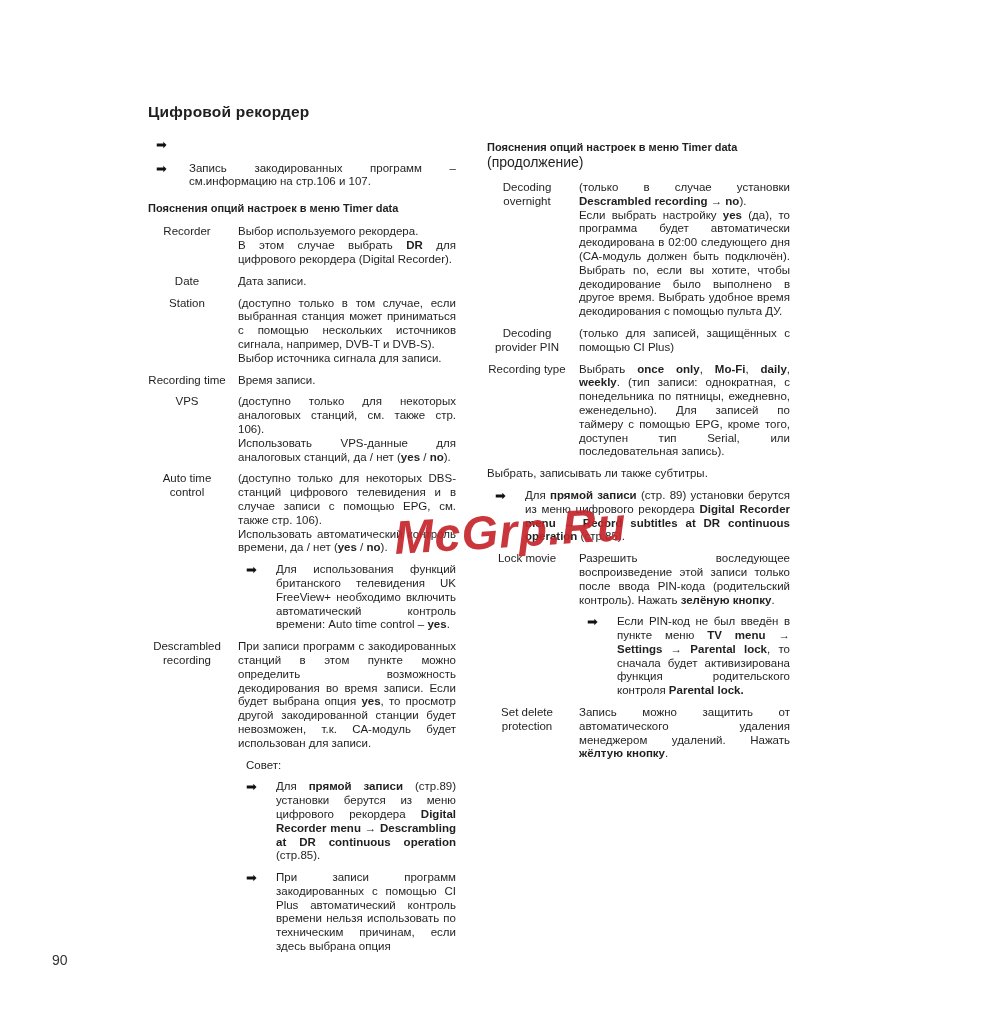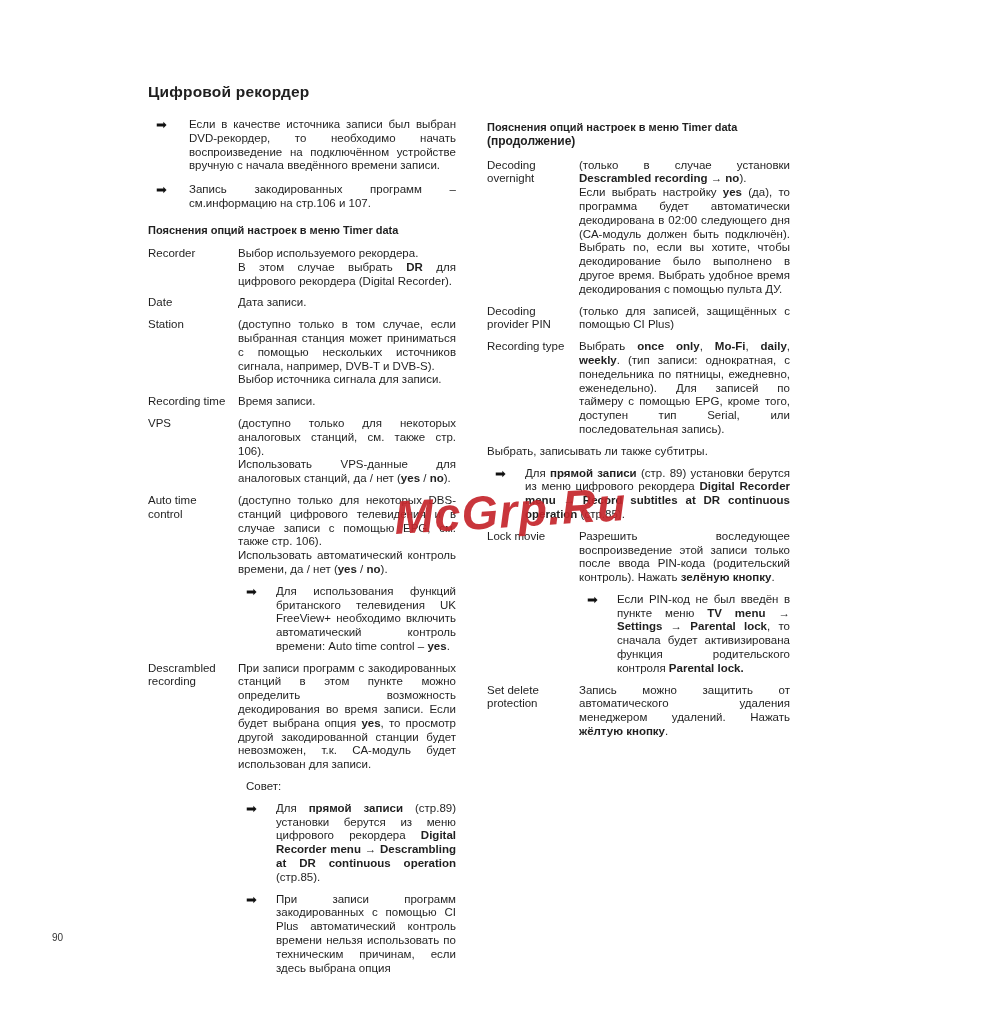--- a/index.html
+++ b/index.html
@@ -1,68 +1,67 @@
 <!DOCTYPE html>
 <html><head>
 <meta charset="utf-8">
 <style>
   html, body { margin:0; padding:0; }
   body {
     width:1000px; height:1014px; background:#ffffff; position:relative;
     font-family:"Liberation Sans", sans-serif; color:#1f1f1f; overflow:hidden;
   }
-  .page { position:absolute; inset:0; background:#fff; }
+  .page { position:absolute; inset:0; background:#fff;margin-top:20px; }
   .title { position:absolute; left:148px; top:73px; font-size:15.5px; font-weight:700; letter-spacing:.2px; }
   .col { position:absolute; font-size:11.5px; line-height:1.2; }
   .col-left  { left:148px; top:118px; width:308px; }
   .col-right { left:487px; top:121px; width:303px; }
 
   .bullet { display:flex; gap:11px; padding-left:8px; margin-bottom:10px; }
   .arrow { width:22px; flex:0 0 auto; font-size:13px; line-height:1.05; color:#111; }
   .bullet-text { margin:0; flex:1; text-align:justify; }
 
   .heading { font-size:11px; font-weight:700; margin:13px 0 10px; }
   .col-right .heading { margin:0; }
-  .subheading { font-size:12px; font-weight:700; margin:0 0 10px; }
+  .subheading { font-size:14px; font-weight:400; margin:0 0 10px; }
 
   .entry { display:flex; gap:12px; margin-bottom:8px; }
-  .term { width:78px; flex:0 0 auto; text-align:left; }
+  .term { width:78px; flex:0 0 auto; text-align:center; }
   .col-right .term { width:80px; }
   .def { flex:1; min-width:0; }
   .def p { margin:0; text-align:justify; }
 
   .note { margin-top:8px; display:flex; gap:8px; padding-left:8px; }
   .note .note-text { flex:1; margin:0; text-align:justify; }
 
   .tip { display:flex; margin-top:8px; padding-left:8px; gap:10px;align-items:flex-end; }
   .tip-label { width:47px; flex:0 0 auto; }
   .tip-text { flex:1; margin:0; text-align:justify; }
 
   .b { font-weight:700; }
 
   .watermark {
     position:absolute; left:394px; top:483px;
     font-size:47px; font-weight:700; font-style:italic;
     color:#c5262c; transform:rotate(-3.5deg); letter-spacing:1px; opacity:.92;
     white-space:nowrap;
   }
-  .page-number { position:absolute; left:52px; top:932px; font-size:10px; color:#333; }
+  .page-number { position:absolute; left:52px; top:932px; font-size:14px; color:#333; }
 </style>
 </head>
 <body>
 
 <div class="page">
 
   <h1 class="title">Цифровой рекордер</h1>
 
   <div class="col col-left">
 
     <div class="bullet">
       <span class="arrow">➡</span>
-      <p class="bullet-text">Если в качестве источника записи был выбран DVD-рекордер, то необходимо начать воспроизведение на подключённом устройстве вручную с начала введённого времени записи.</p>
     </div>
     <div class="bullet">
       <span class="arrow">➡</span>
       <p class="bullet-text">Запись закодированных программ – см.информацию на стр.106 и 107.</p>
     </div>
 
     <h2 class="heading">Пояснения опций настроек в меню Timer data</h2>
 
     <div class="entry">
       <div class="term">Recorder</div>

